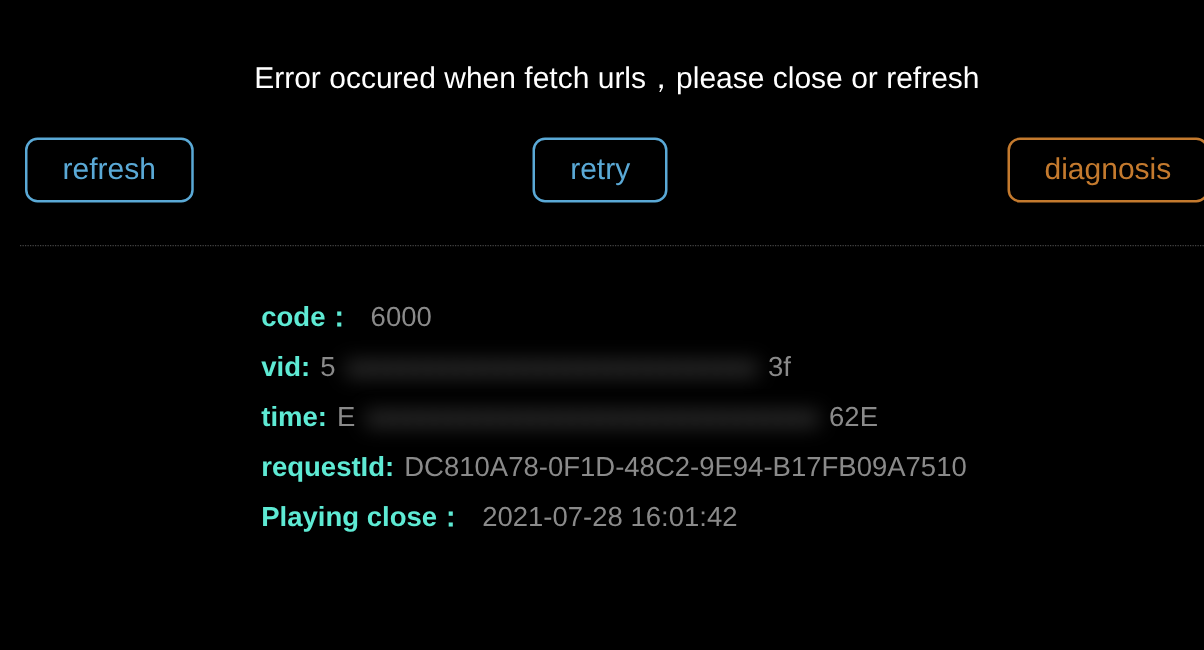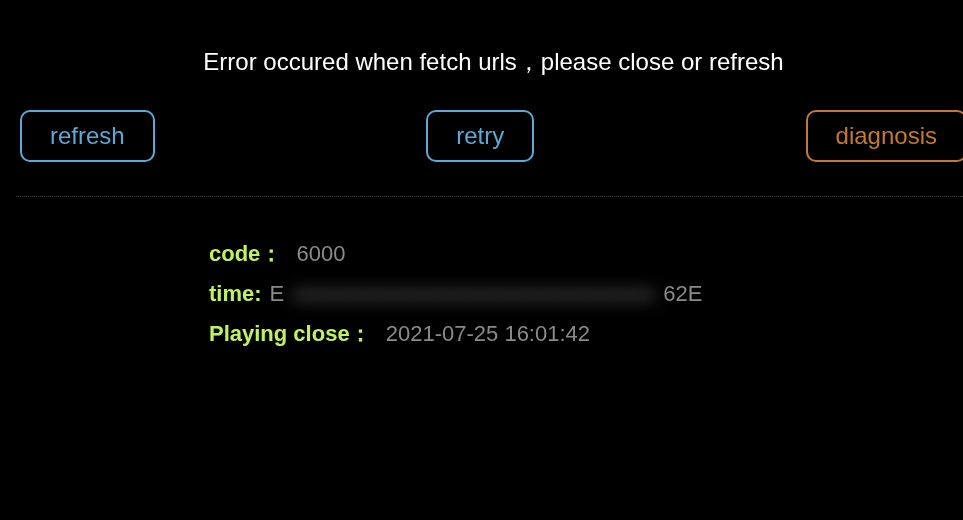--- a/index.html
+++ b/index.html
@@ -60,21 +60,21 @@
       padding: 28px 0 0 185px;
       max-width: 770px;
     }
     .detail-row {
       font-size: 22px;
       line-height: 1.55;
       margin-bottom: 6px;
       word-break: break-all;
     }
     .label {
-      color: #bef264;
+      color: #5eead4;
       font-weight: 700;
     }
     .value {
       color: #8a8a8a;
       font-weight: 400;
     }
     .blurred {
       filter: blur(8px);
       display: inline;
     }
@@ -94,26 +94,32 @@
 
   <hr class="divider">
 
   <div class="details">
 
     <div class="detail-row">
       <span class="label">code：</span>
       <span class="value">6000</span>
     </div>
 
+    <div class="detail-row">
+      <span class="label">vid:</span><span class="value">5</span><span class="value blurred">xxxxxxxxxxxxxxxxxxxxxxxxxxxxxx</span><span class="value">3f</span>
+    </div>
 
     <div class="detail-row">
       <span class="label">time:</span><span class="value">E</span><span class="value blurred">xxxxxxxxxxxxxxxxxxxxxxxxxxxxxxxxx</span><span class="value">62E</span>
     </div>
 
+    <div class="detail-row">
+      <span class="label">requestId:</span><span class="value">DC810A78-0F1D-48C2-9E94-B17FB09A7510</span>
+    </div>
 
     <div class="detail-row">
       <span class="label">Playing close：</span>
-      <span class="value">2021-07-25 16:01:42</span>
+      <span class="value">2021-07-28 16:01:42</span>
     </div>
 
   </div>
 
 </div>
 
 </body></html>

